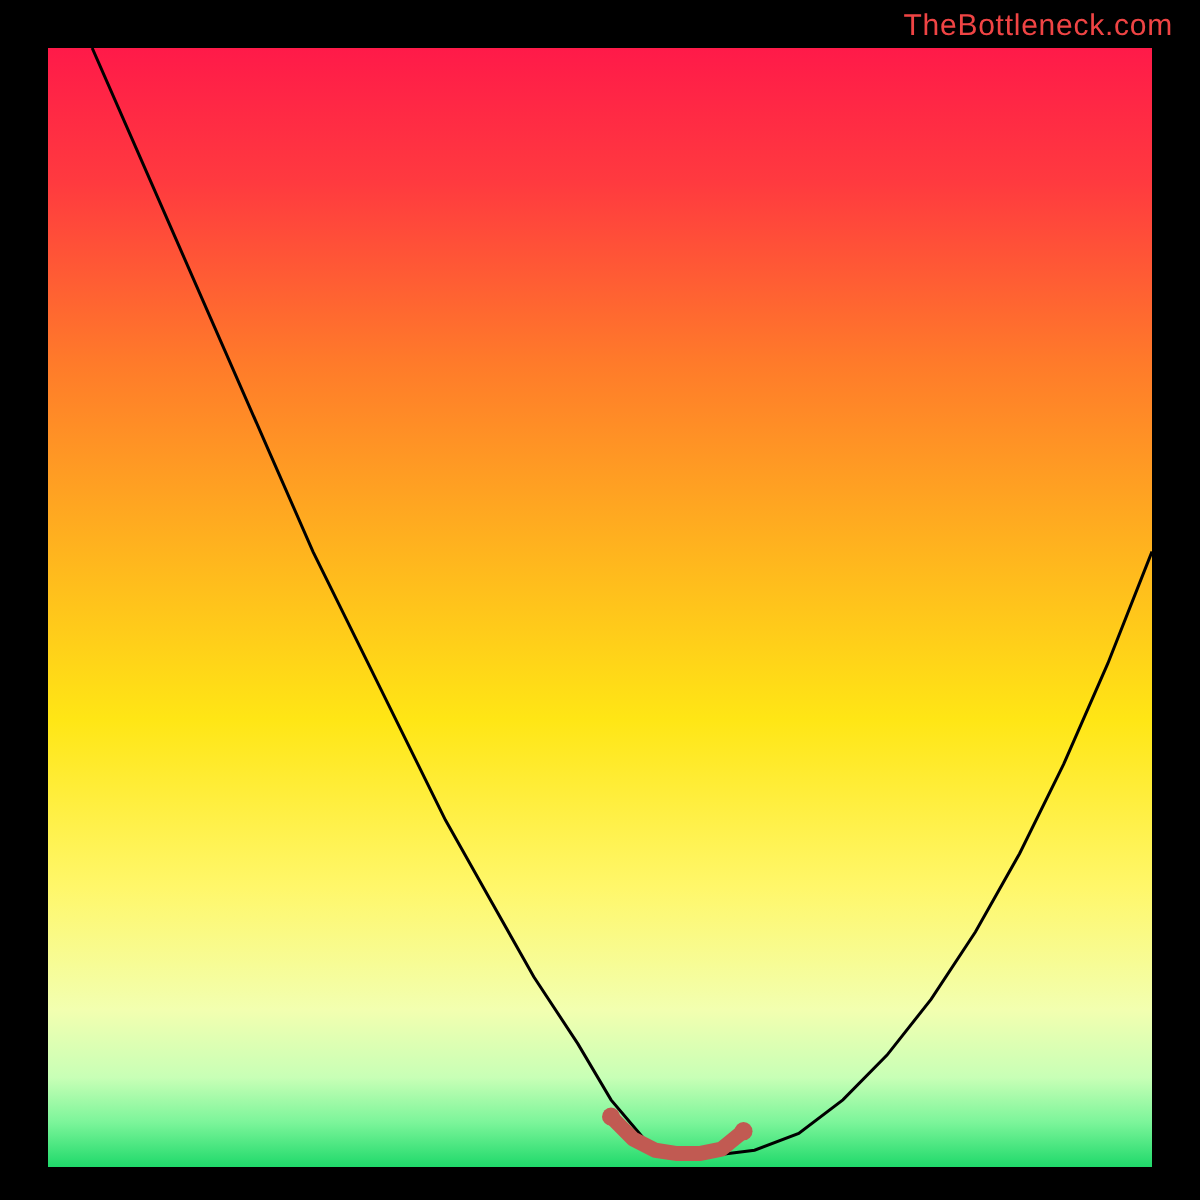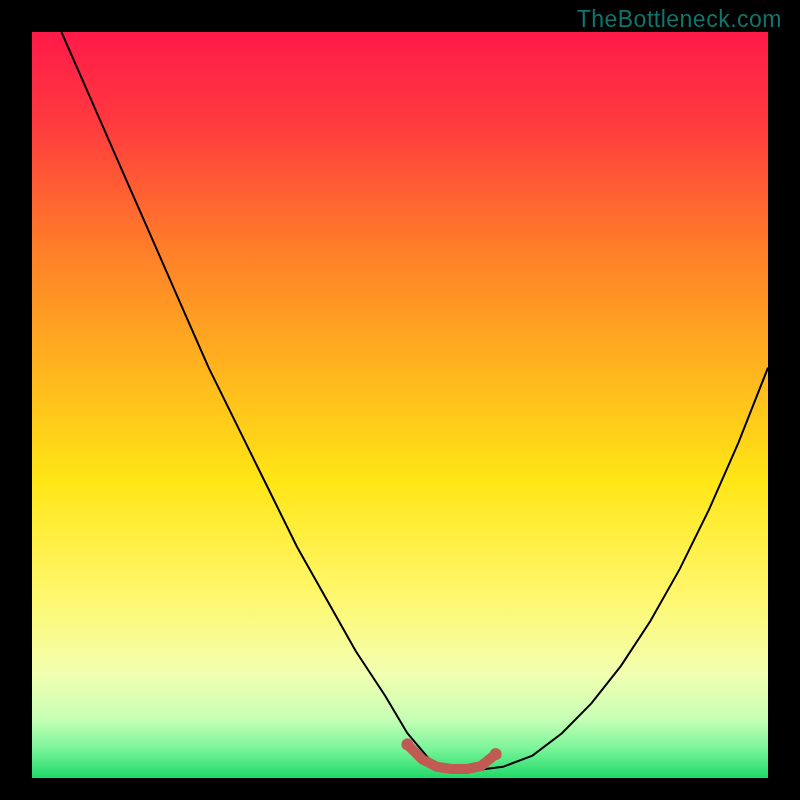--- a/index.html
+++ b/index.html
@@ -14,22 +14,22 @@
   .frame {
     position: relative;
     width: 800px;
     height: 800px;
     background: #000;
   }
   .watermark {
     position: absolute;
     top: 6px;
     right: 18px;
-    color: #0f766e;
-    font-size: 23px;
+    color: #ef4444;
+    font-size: 20px;
     letter-spacing: 0.5px;
     z-index: 20;
     text-align: right;
   }
   svg.plot {
     position: absolute;
     left: 32px;
     top: 32px;
     width: 736px;
     height: 746px;

